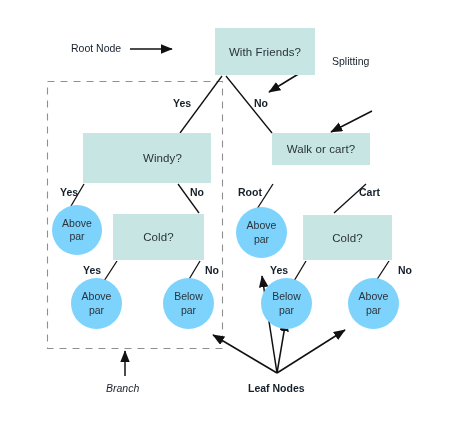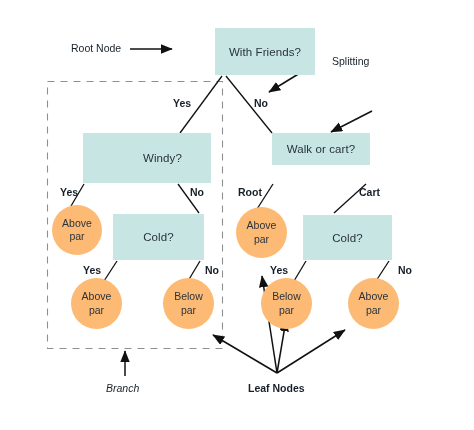--- a/index.html
+++ b/index.html
@@ -31,21 +31,21 @@
     background: #c7e5e3;
     display: flex;
     align-items: center;
     justify-content: center;
     font-size: 11.5px;
     color: #29333c;
     letter-spacing: .1px;
   }
   .leaf-circle {
     position: absolute;
-    background: #fdba74;
+    background: #7dd3fc;
     border-radius: 50%;
     display: flex;
     align-items: center;
     justify-content: center;
     text-align: center;
     font-size: 10.5px;
     line-height: 1.25;
     color: #2b333b;
   }
   .edge-label {

